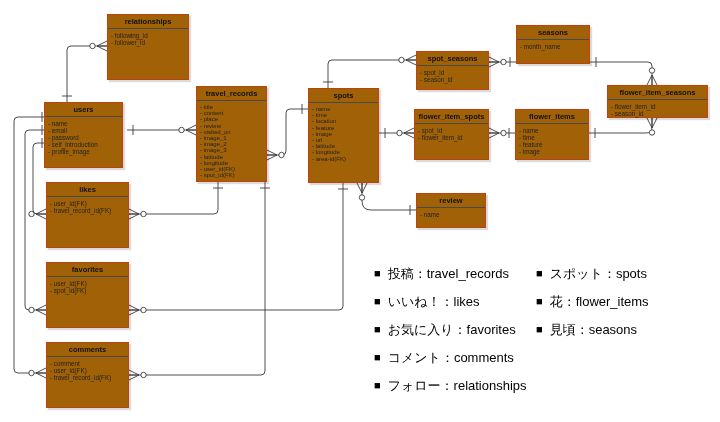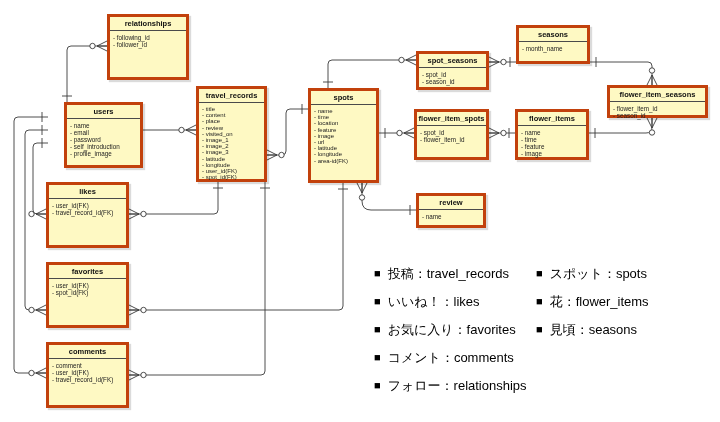--- a/index.html
+++ b/index.html
@@ -3,21 +3,21 @@
 <meta charset="utf-8">
 <style>
   html,body { margin:0; padding:0; background:#fff; }
   .canvas {
     position:relative; width:720px; height:422px; background:#ffffff;
     font-family:"Liberation Sans", sans-serif; overflow:hidden;
   }
   svg.connectors { position:absolute; left:0; top:0; width:720px; height:422px; }
 
   .tbl {
-    position:absolute; background:#fef9c3; border:3px solid #c2410c;
+    position:absolute; background:#a16207; border:1px solid #c2410c;
     box-sizing:border-box; box-shadow:2px 2px 1px rgba(0,0,0,0.14);
   }
   .tbl-title {
     font-weight:bold; font-size:7.5px; line-height:7.5px; text-align:center;
     padding:2.5px 0 3px 0; border-bottom:1px solid #4a4a4a; color:#111;
     white-space:nowrap; overflow:hidden;
   }
   .tbl-fields { padding:3px 0 0 3px; }
   .field { font-size:6.3px; line-height:7px; color:#222; white-space:nowrap; }
   .field::before { content:"- "; }
@@ -62,21 +62,21 @@
   </svg>
 
   <div class="tbl" style="left:107px; top:14px; width:82px; height:66px">
     <div class="tbl-title">relationships</div>
     <div class="tbl-fields">
         <div class="field">following_id</div>
         <div class="field">follower_id</div>
       </div>
   </div>
 
-  <div class="tbl" style="left:64px; top:102px; width:79px; height:66px">
+  <div class="tbl" style="left:44px; top:102px; width:79px; height:66px">
     <div class="tbl-title">users</div>
     <div class="tbl-fields">
         <div class="field">name</div>
         <div class="field">email</div>
         <div class="field">password</div>
         <div class="field">self_introduction</div>
         <div class="field">profile_image</div>
       </div>
   </div>
 

